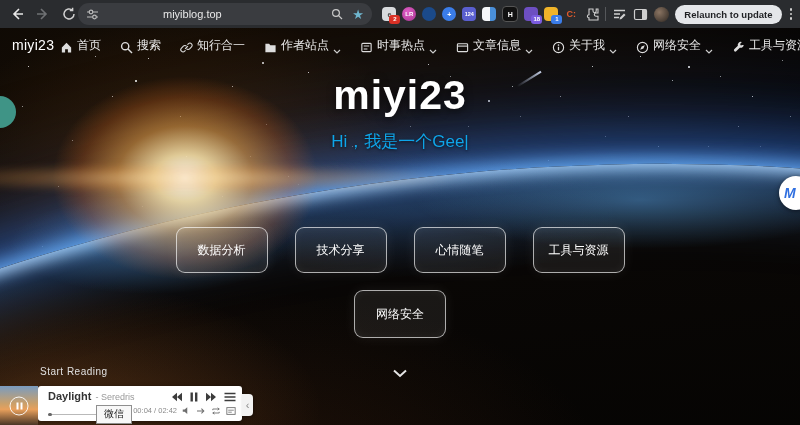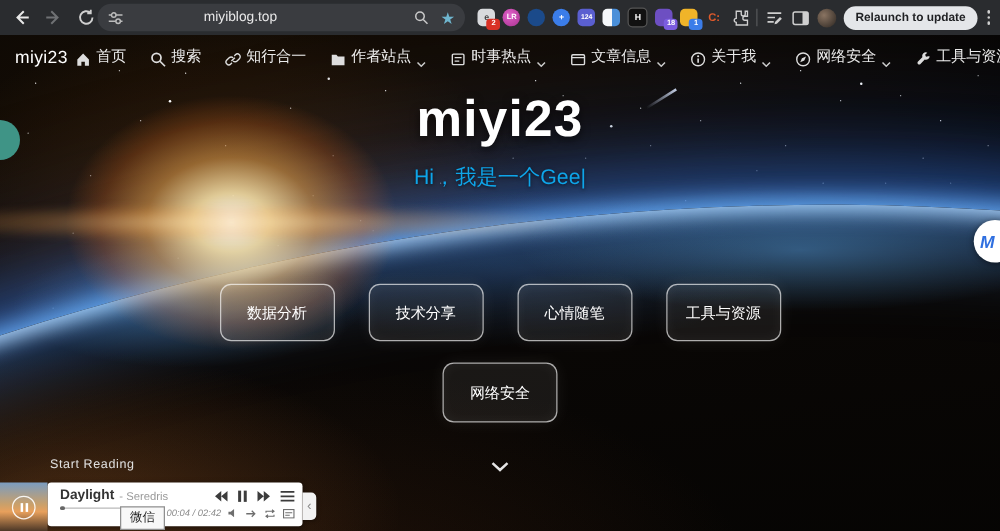--- a/index.html
+++ b/index.html
@@ -92,21 +92,21 @@
   
   .player{position:absolute;left:0;top:358px;display:flex;z-index:9;}
   .cover{width:38px;height:39px;position:relative;flex:0 0 auto;background:linear-gradient(180deg,#7a9cc0 0%,#caa06a 45%,#e8a05c 60%,#4a3626 100%);}
   .pause-circle{position:absolute;left:50%;top:50%;transform:translate(-50%,-50%);width:17px;height:17px;border:1.5px solid rgba(255,255,255,.9);border-radius:50%;display:flex;align-items:center;justify-content:center;gap:2px;}
   .pause-circle i{width:2px;height:7px;background:#fff;}
   .pcard{width:204px;height:35px;background:#fff;border-radius:3px;box-shadow:0 1px 4px rgba(0,0,0,.45);padding:4px 6px 0 10px;box-sizing:border-box;}
   .trow{display:flex;align-items:flex-end;}
   .ttl{font-size:11px;color:#333;font-weight:700;}
   .art{font-size:9px;color:#999;margin-left:4px;}
   .pctrls{margin-left:auto;display:flex;align-items:center;gap:7px;}
-  .prow{display:flex;align-items:flex-start;margin-top:4px;font-style:italic;}
+  .prow{display:flex;align-items:flex-end;margin-top:4px;}
   .pline{flex:1;height:1px;background:#b9b9b9;position:relative;}
   .pline i{position:absolute;left:0;top:-1px;width:4px;height:3px;background:#666;border-radius:2px;}
   .ptime{font-size:7.5px;color:#8a8a8a;margin:0 5px;white-space:nowrap;}
   .picons{display:flex;align-items:center;gap:5px;}
   .collapse-tab{position:absolute;left:242px;top:366px;width:11px;height:22px;background:#f2f2f2;border-radius:0 4px 4px 0;z-index:9;
     display:flex;align-items:center;justify-content:center;color:#8a8a8a;font-size:11px;cursor:pointer;box-shadow:1px 1px 3px rgba(0,0,0,.3);}
   .wx-tooltip{position:absolute;left:96px;top:377px;background:#f8f8f8;border:1px solid #8f8f8f;color:#222;font-size:10px;padding:1px 7px 2px;z-index:11;white-space:nowrap;}
 </style>
 </head>
 <body>

